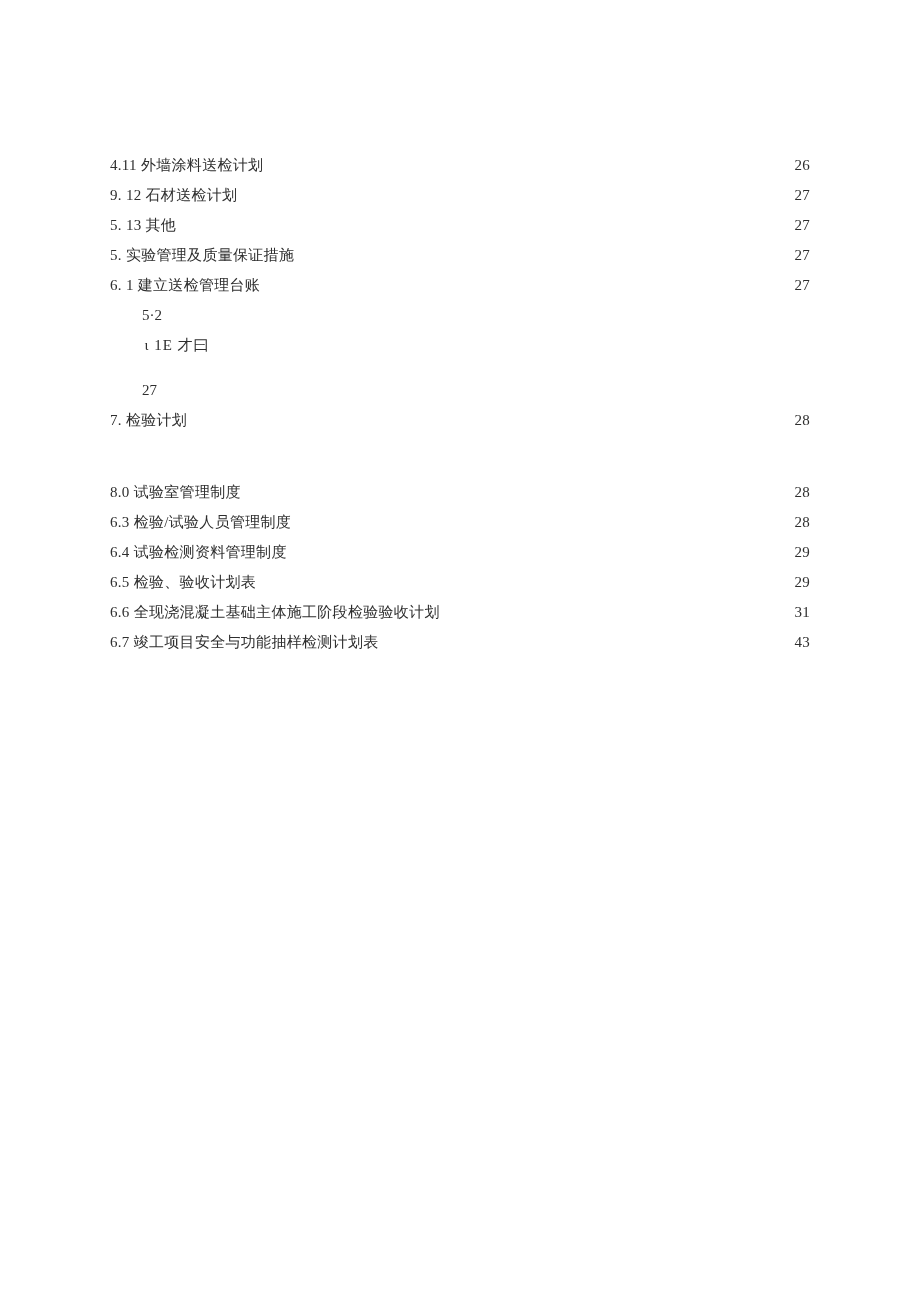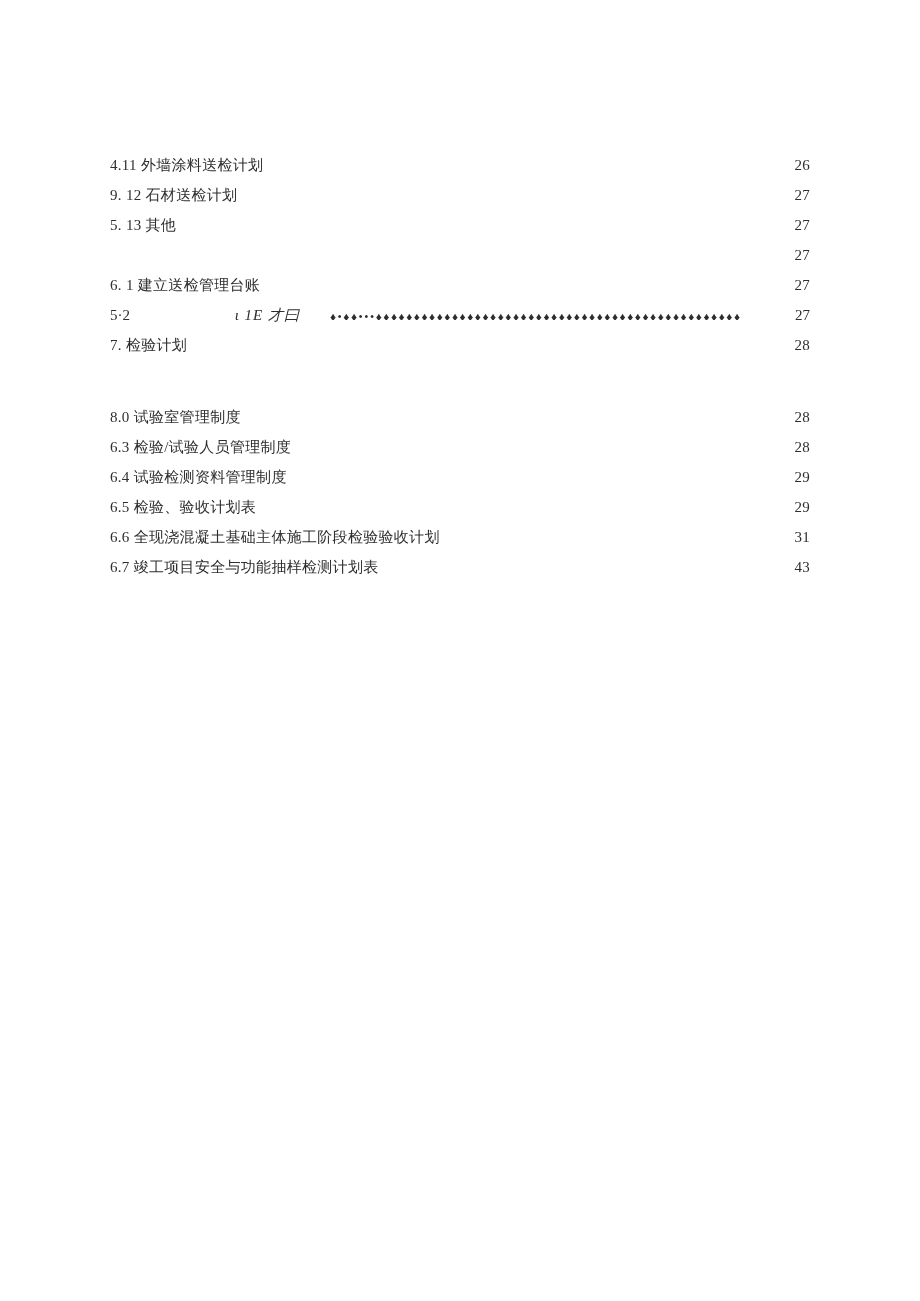--- a/index.html
+++ b/index.html
@@ -40,23 +40,24 @@
     font-size: 12px;
     letter-spacing: 1.5px;
     color: #2e2e2e;
   }
   .toc-page { flex: 0 0 auto; margin-left: 32px; }
   .odd-row {
     display: flex;
     align-items: baseline;
     white-space: nowrap;
     line-height: 2.0;
+    flex-direction: column;
   }
   .odd-left { flex: 0 0 auto; width: 120px; }
-  .odd-mid  { flex: 0 0 auto; width: 70px; text-align: right; letter-spacing: 1px; font-style: italic; }
+  .odd-mid  { flex: 0 0 auto; width: 70px; text-align: center; letter-spacing: 1px; }
   .odd-gap  { flex: 0 0 auto; width: 28px; }
 </style>
 </head>
 <body>
 
 <div class="toc-block">
 
   <div class="toc-row">
     <span class="toc-label">4.11 外墙涂料送检计划 </span>
     <span class="toc-leader dots"></span>
@@ -69,20 +70,21 @@
     <span class="toc-page"> 27</span>
   </div>
 
   <div class="toc-row">
     <span class="toc-label">5.   13 其他 </span>
     <span class="toc-leader dots"></span>
     <span class="toc-page"> 27</span>
   </div>
 
   <div class="toc-row">
+    <span class="toc-label">5. 实验管理及质量保证措施 </span>
     <span class="toc-leader dots"></span>
     <span class="toc-page"> 27</span>
   </div>
 
   <div class="toc-row">
     <span class="toc-label">6.   1 建立送检管理台账 </span>
     <span class="toc-leader dots"></span>
     <span class="toc-page"> 27</span>
   </div>
 

